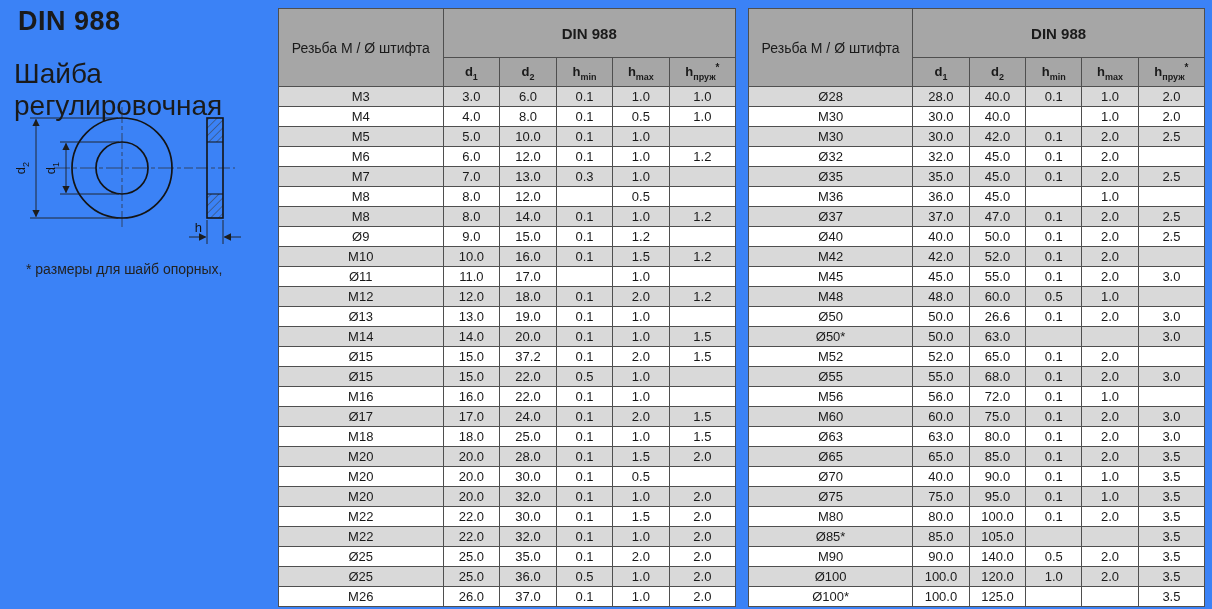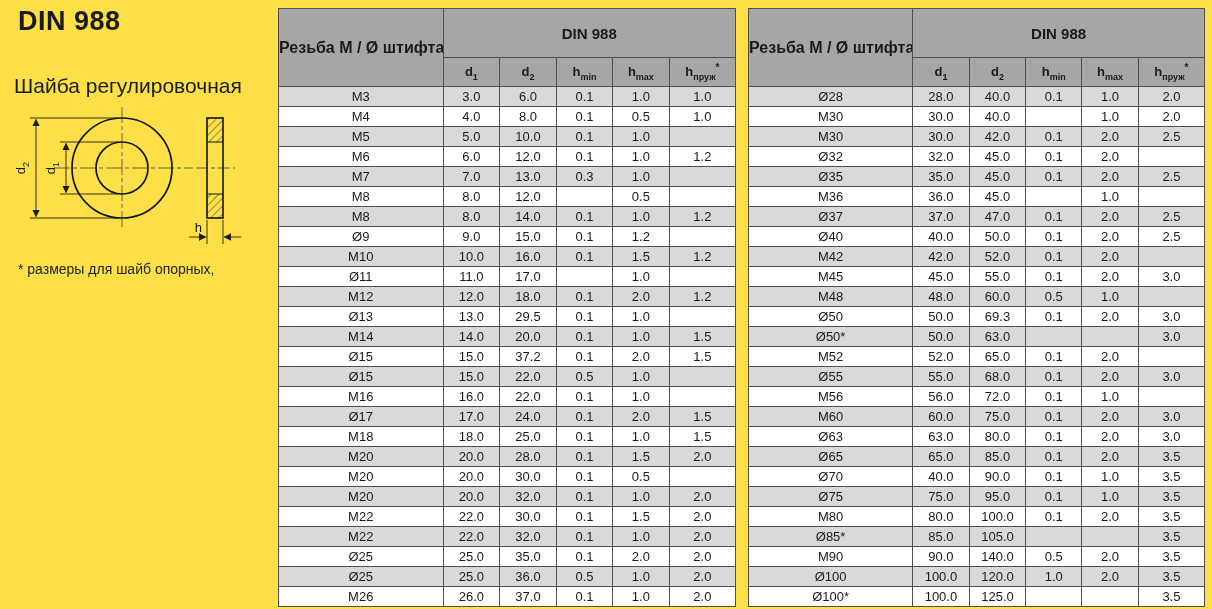--- a/index.html
+++ b/index.html
@@ -13,36 +13,36 @@
   html,body{margin:0;padding:0;}
   body{
     font-family:"Liberation Sans", sans-serif;
     color:var(--text);
     background:#ffffff;
   }
   .page{
     position:relative;
     width:1212px;
     height:609px;
-    background:#fde047;
+    background:#3b82f6;
     overflow:hidden;
   }
   
   .left-panel{position:absolute;left:0;top:0;width:278px;height:609px;}
   .doc-title{
     position:absolute;left:18px;top:6px;
     font-size:27px;font-weight:bold;letter-spacing:.5px;
   }
   .doc-subtitle{
     position:absolute;left:14px;top:58px;
-    font-size:21px;font-weight:400;margin-top:16px;
+    font-size:28px;font-weight:400;
   }
   .drawing{position:absolute;left:6px;top:103px;}
   .footnote{
-    position:absolute;left:18px;top:258px;width:256px;
+    position:absolute;left:26px;top:258px;width:256px;
     font-size:14px;line-height:1.6;color:#222;
   }
   
   .table-wrap{position:absolute;top:8px;}
   .table-wrap.t1{left:278px;width:458px;}
   .table-wrap.t2{left:748px;width:457px;}
   table{
     width:100%;
     border-collapse:collapse;
     table-layout:fixed;
@@ -55,21 +55,21 @@
   col.c5{width:14.5%;}
   th,td{
     border:1px solid var(--border);
     text-align:center;
     vertical-align:middle;
     padding:0;
     overflow:hidden;
     white-space:nowrap;
   }
   thead th{background:var(--header-bg);}
-  th.name-h{font-size:16px;font-weight:bold;}
+  th.name-h{font-size:14px;font-weight:normal;}
   th.group-h{font-size:15px;font-weight:bold;height:49px;}
   tr.subhead th{height:29px;font-size:13px;font-weight:bold;margin-left:16px;}
   tr.subhead sub{font-size:9px;font-weight:bold;}
   tr.subhead sup{font-size:10px;font-weight:bold;}
   tbody td{height:19px;font-size:13px;line-height:19px;}
   tbody tr:nth-child(odd){background:var(--row-stripe);}
   tbody tr:nth-child(even){background:var(--row-white);}
 </style>
 </head>
 <body>
@@ -242,21 +242,21 @@
             <td>M12</td>
             <td>12.0</td>
             <td>18.0</td>
             <td>0.1</td>
             <td>2.0</td>
             <td>1.2</td>
           </tr>
           <tr>
             <td>Ø13</td>
             <td>13.0</td>
-            <td>29.5</td>
+            <td>19.0</td>
             <td>0.1</td>
             <td>1.0</td>
             <td></td>
           </tr>
           <tr>
             <td>M14</td>
             <td>14.0</td>
             <td>20.0</td>
             <td>0.1</td>
             <td>1.0</td>
@@ -478,21 +478,21 @@
             <td>M48</td>
             <td>48.0</td>
             <td>60.0</td>
             <td>0.5</td>
             <td>1.0</td>
             <td></td>
           </tr>
           <tr>
             <td>Ø50</td>
             <td>50.0</td>
-            <td>69.3</td>
+            <td>26.6</td>
             <td>0.1</td>
             <td>2.0</td>
             <td>3.0</td>
           </tr>
           <tr>
             <td>Ø50*</td>
             <td>50.0</td>
             <td>63.0</td>
             <td></td>
             <td></td>

